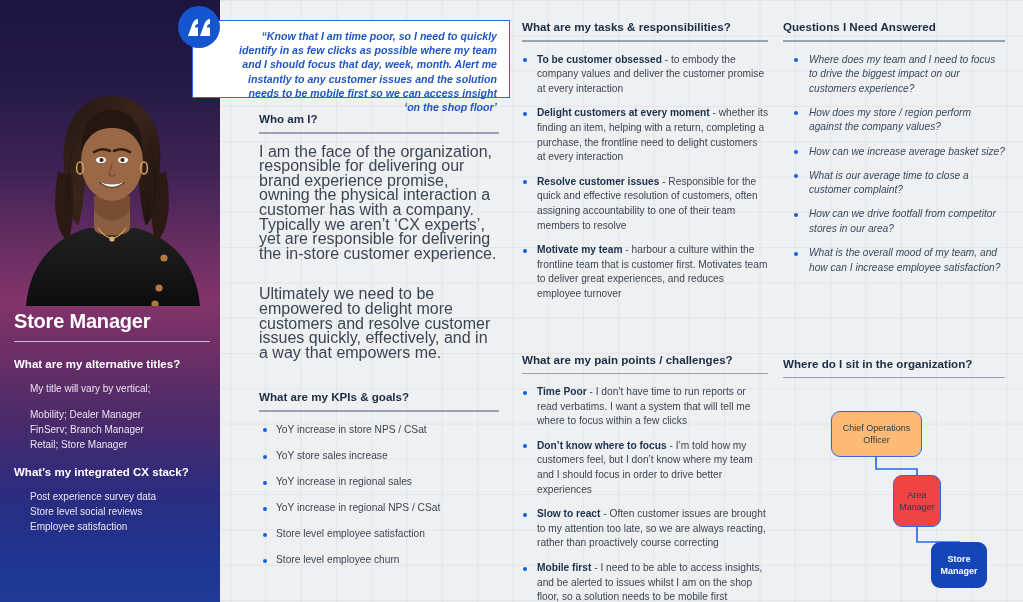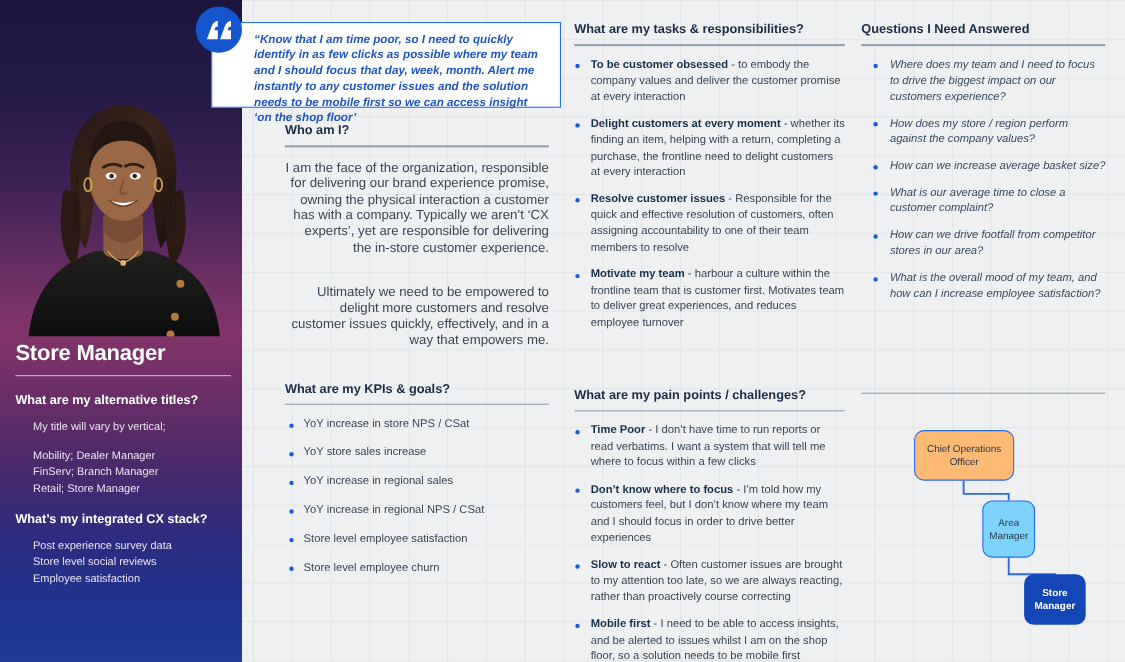--- a/index.html
+++ b/index.html
@@ -94,20 +94,21 @@
   }
   #quote-badge svg { display: block; }
   #quote-box {
     position: absolute;
     left: 14px; top: 14px;
     width: 318px; height: 78px;
     background: #ffffff;
     border: 1.6px solid #2a6af0;
     z-index: 2;
     padding: 8px 12px 16px 38px;
+    text-align: right;
   }
   #quote-text {
     font-size: 10.6px;
     line-height: 14.2px;
     font-style: italic;
     font-weight: bold;
     color: #1f55c4;
   }
 
   
@@ -122,24 +123,23 @@
     font-weight: bold;
     color: #1b2c45;
     margin-bottom: 7px;
   }
   .sec-rule {
     height: 1.6px;
     background: #97a3b1;
     margin-bottom: 11px;
   }
   .body-text {
-    font-size: 12px;
+    font-size: 16px;
     line-height: 14.6px;
     color: #3a4654;
-    text-align: right;
   }
 
   ul.bullets { list-style: none; }
   ul.bullets li {
     position: relative;
     padding-left: 15px;
     font-size: 10.2px;
     line-height: 14.6px;
     color: #3a4654;
     margin-bottom: 11px;
@@ -182,21 +182,21 @@
   }
   #node-coo {
     left: 48px; top: 22px; width: 91px; height: 46px;
     background: #fdba74;
     border: 1.6px solid #2a6af0;
     border-radius: 9px;
     color: #2c3a4a;
   }
   #node-area {
     left: 110px; top: 86px; width: 48px; height: 52px;
-    background: #7dd3fc;
+    background: #ef4444;
     border: 1.6px solid #2a6af0;
     border-radius: 9px;
     color: #2c3a4a;
   }
   #node-store {
     left: 148px; top: 153px; width: 56px; height: 46px;
     background: #1546b8;
     border-radius: 9px;
     color: #ffffff;
     font-weight: bold;
@@ -366,20 +366,21 @@
       <li>How can we increase average basket size?</li>
       <li>What is our average time to close a customer complaint?</li>
       <li>How can we drive footfall from competitor stores in our area?</li>
       <li>What is the overall mood of my team, and how can I increase employee satisfaction?</li>
     </ul>
   </div>
 
   <div style="height:72px"></div>
 
   <div class="section">
+    <div class="sec-heading">Where do I sit in the organization?</div>
     <div class="sec-rule"></div>
 
     <div id="org-chart">
       <svg width="222" height="205" viewBox="0 0 222 205" xmlns="http://www.w3.org/2000/svg">
         <path d="M93 68 L93 80 L134 80 L134 86" stroke="#2a6af0" stroke-width="1.7" fill="none"></path>
         <path d="M134 138 L134 153 L176 153 L176 160" stroke="#2a6af0" stroke-width="1.7" fill="none"></path>
       </svg>
       <div class="org-node" id="node-coo">Chief  Operations Officer</div>
       <div class="org-node" id="node-area">Area Manager</div>
       <div class="org-node" id="node-store">Store Manager</div>

